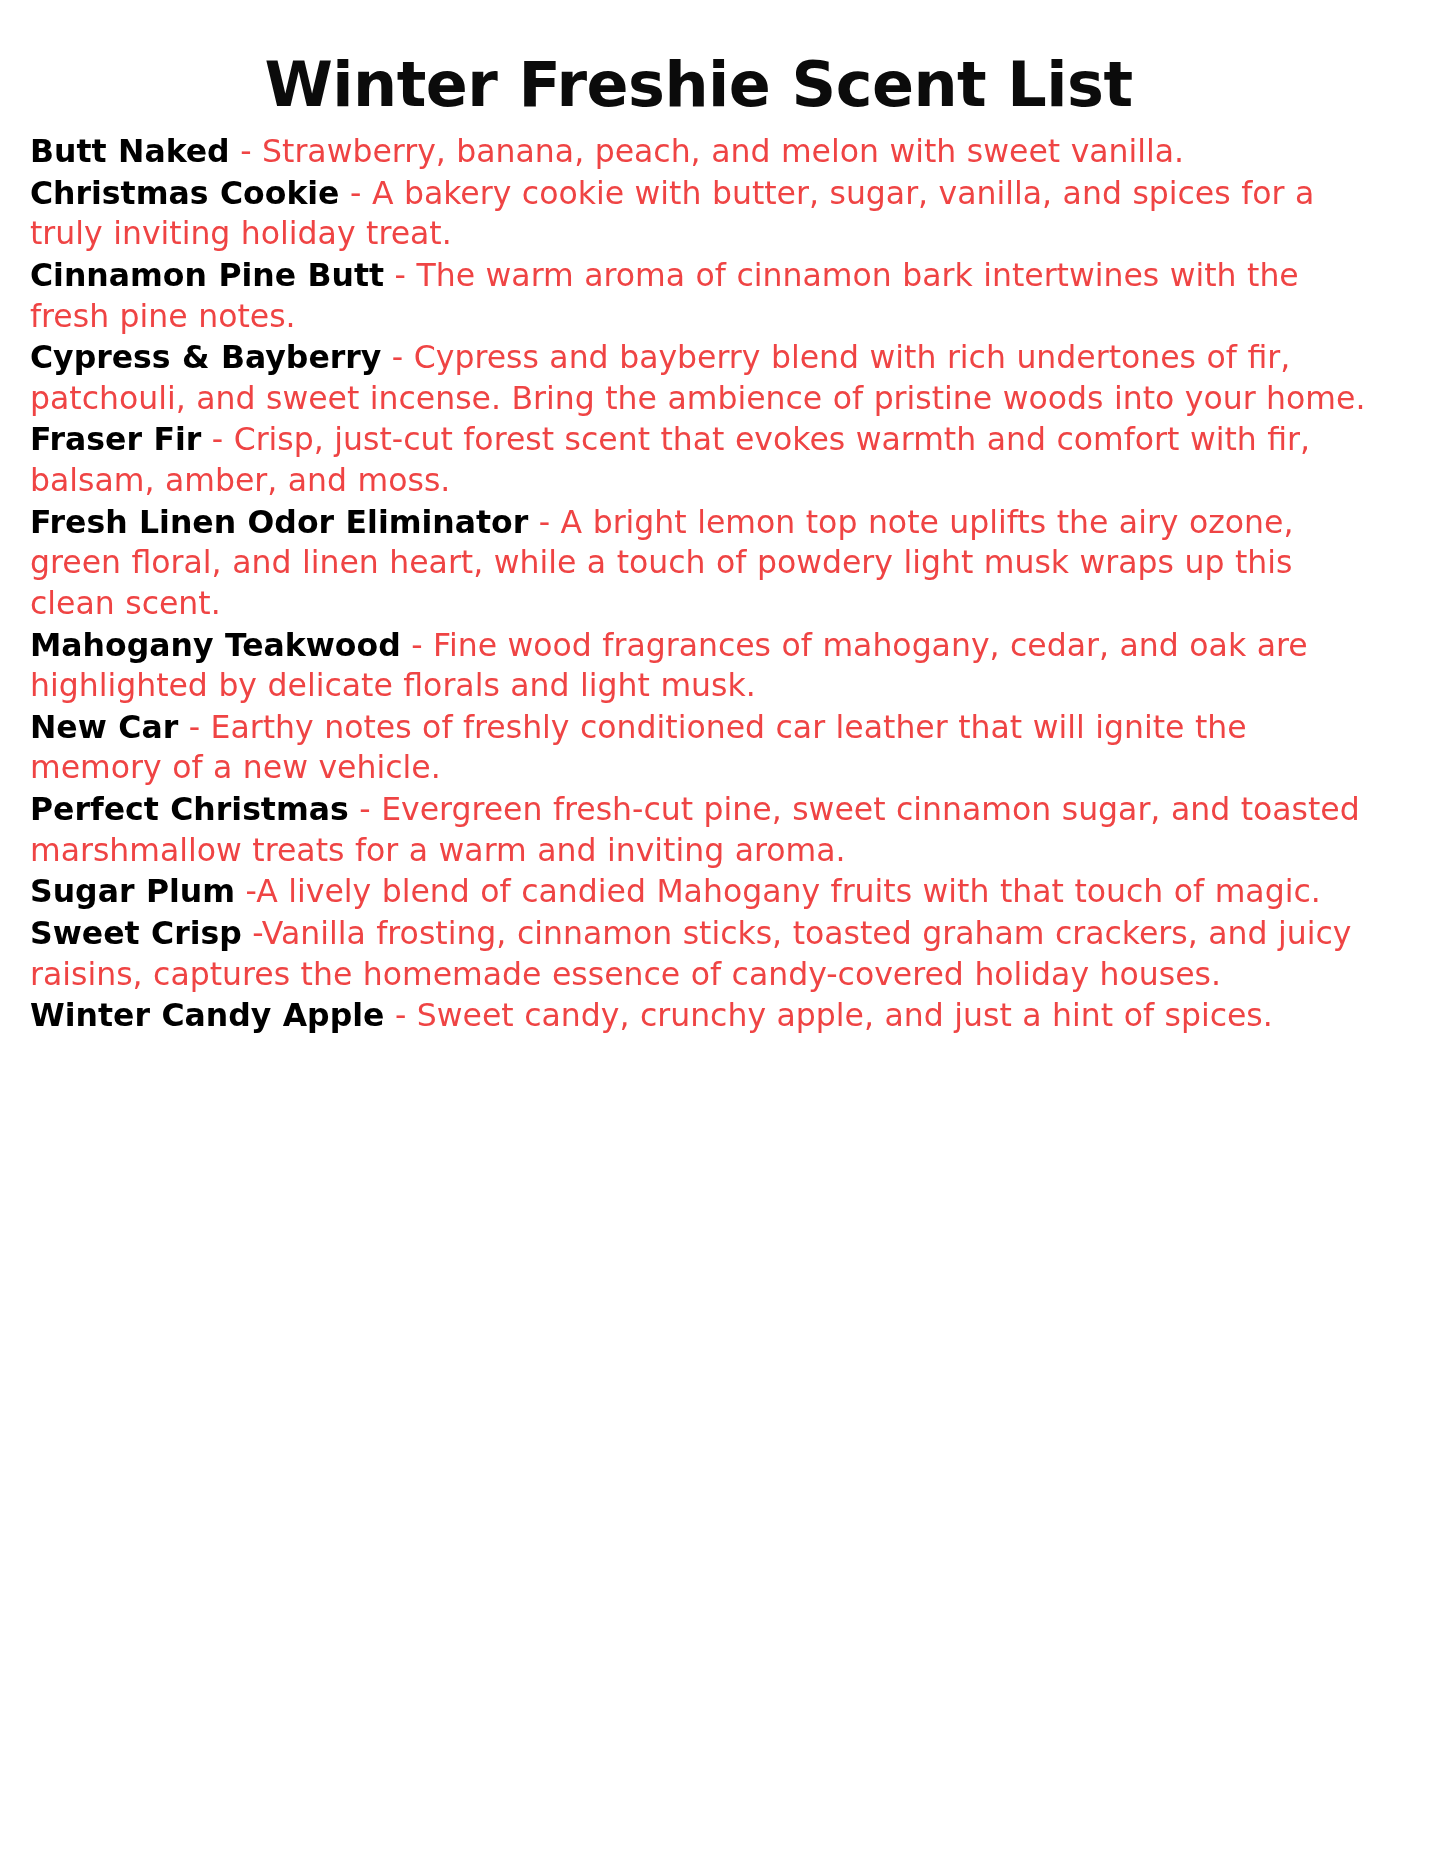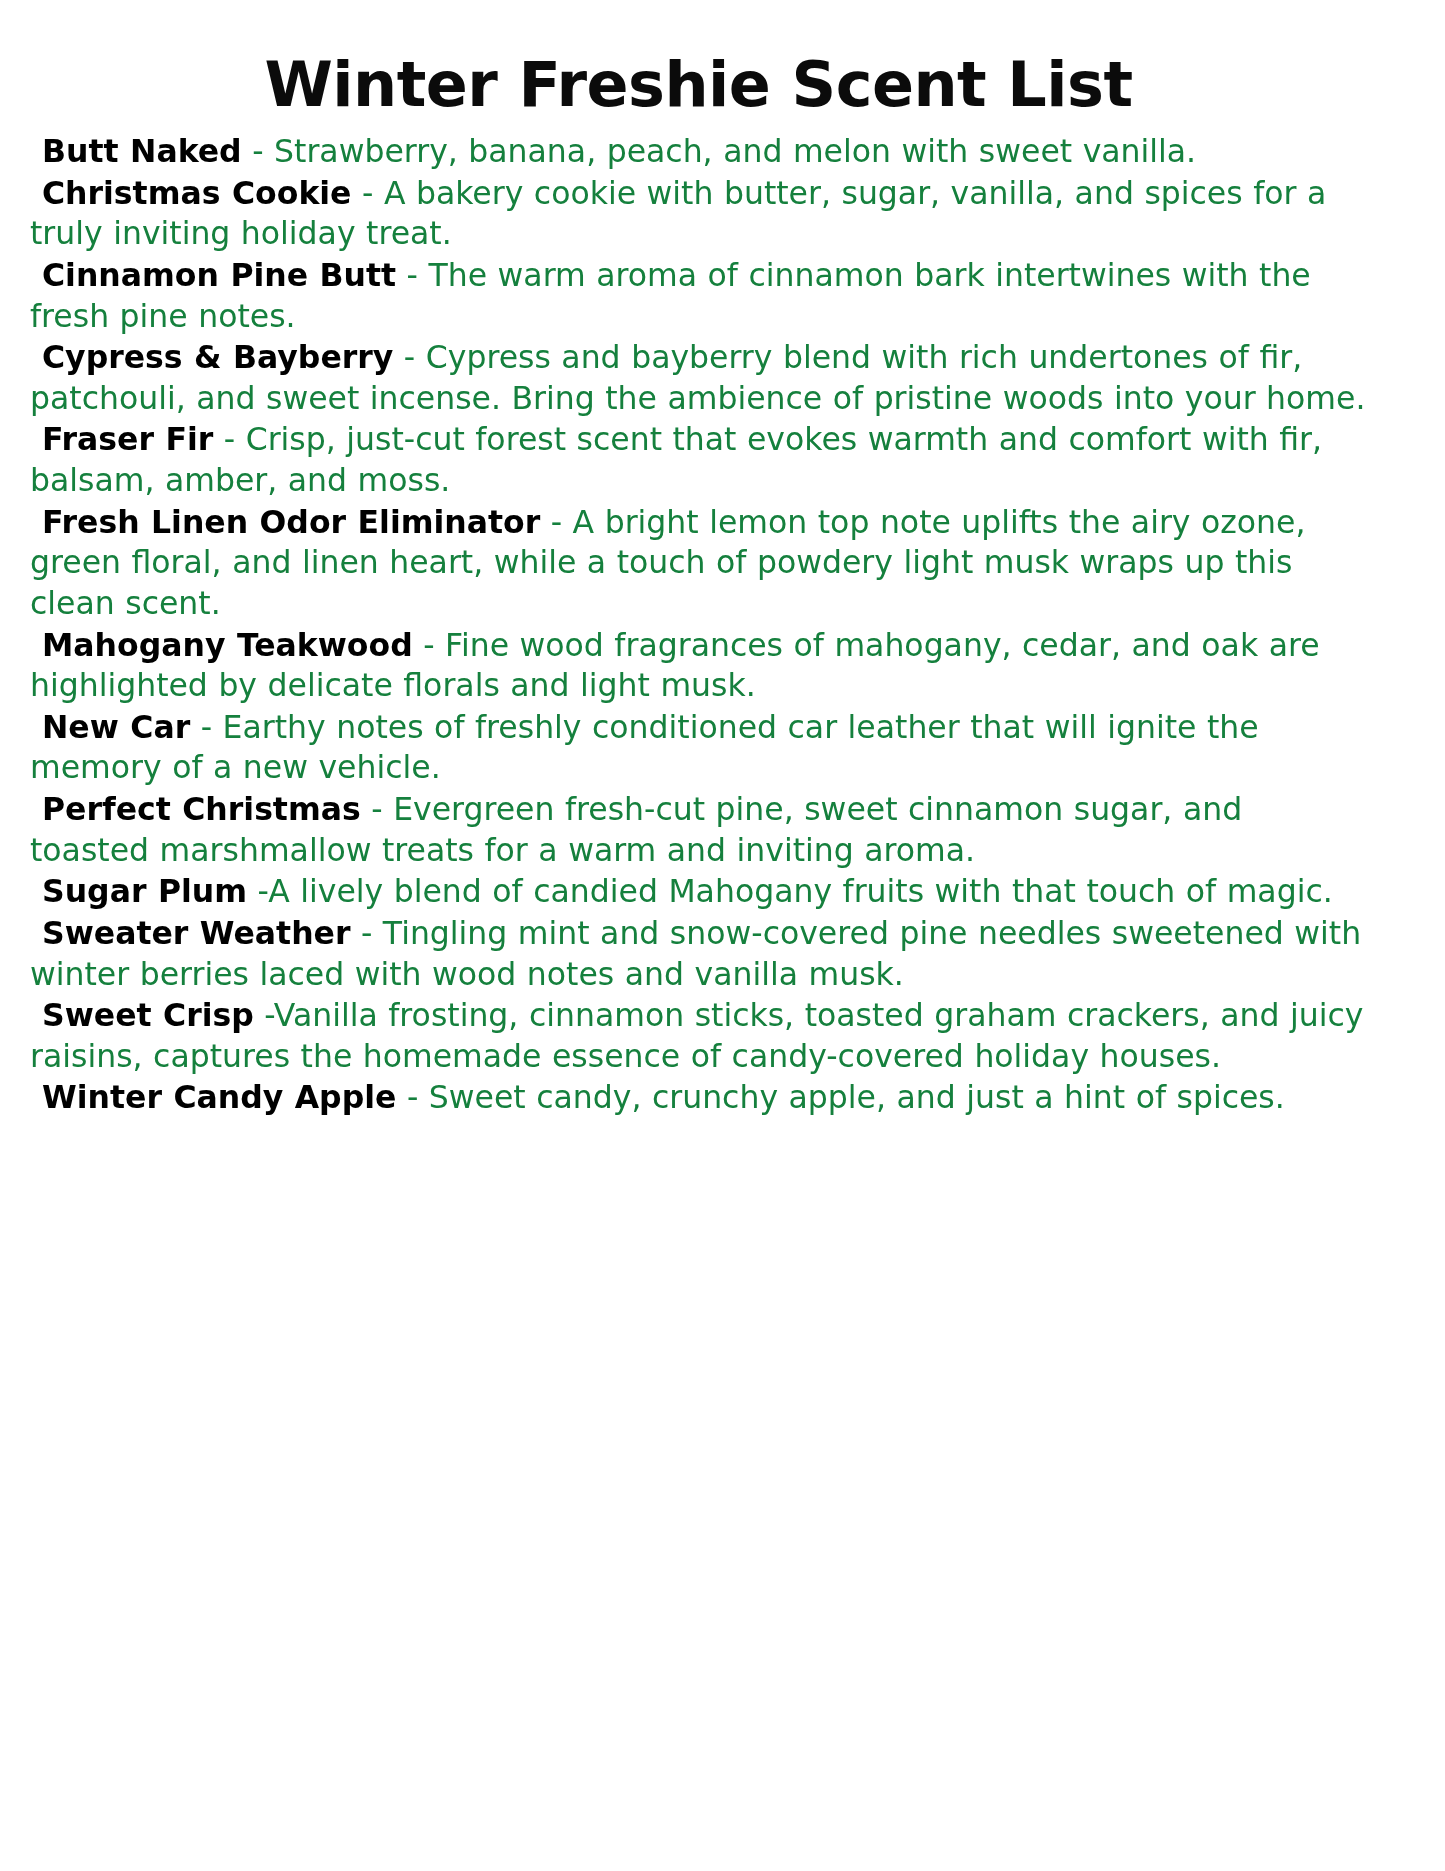--- a/index.html
+++ b/index.html
@@ -40,25 +40,24 @@
     font-size: 31.5px;
     line-height: 1.29;
     margin: 0 0 1px 0;
     color: #161616;
     text-align: left;
     word-spacing: 0.5px;
   }
   .scent-name {
     font-weight: 800;
     color: #000000;
-    margin-left: 12px;
   }
   .scent-desc {
     font-weight: 400;
-    color: #15803d;
+    color: #ef4444;
   }
 </style>
 </head>
 <body>
 
 <div class="page">
   <h1 class="doc-title">Winter Freshie Scent List</h1>
   <ul class="scent-list">
     <li class="scent-item">
       <span class="scent-name">Butt Naked</span><span class="scent-desc"> - Strawberry, banana, peach, and melon with sweet vanilla.</span>
@@ -84,22 +83,19 @@
     <li class="scent-item">
       <span class="scent-name">New Car</span><span class="scent-desc"> - Earthy notes of freshly conditioned car leather that will ignite the memory of a new vehicle.</span>
     </li>
     <li class="scent-item">
       <span class="scent-name">Perfect Christmas</span><span class="scent-desc"> - Evergreen fresh-cut pine, sweet cinnamon sugar, and toasted marshmallow treats for a warm and inviting aroma.</span>
     </li>
     <li class="scent-item">
       <span class="scent-name">Sugar Plum</span><span class="scent-desc"> -A lively blend of candied Mahogany fruits with that touch of magic.</span>
     </li>
     <li class="scent-item">
-      <span class="scent-name">Sweater Weather</span><span class="scent-desc"> - Tingling mint and snow-covered pine needles sweetened with winter berries laced with wood notes and vanilla musk.</span>
-    </li>
-    <li class="scent-item">
       <span class="scent-name">Sweet Crisp</span><span class="scent-desc"> -Vanilla frosting, cinnamon sticks, toasted graham crackers, and juicy raisins, captures the homemade essence of candy-covered holiday houses.</span>
     </li>
     <li class="scent-item">
       <span class="scent-name">Winter Candy Apple</span><span class="scent-desc"> - Sweet candy, crunchy apple, and just a hint of spices.</span>
     </li>
   </ul>
 </div>
 
 </body></html>

